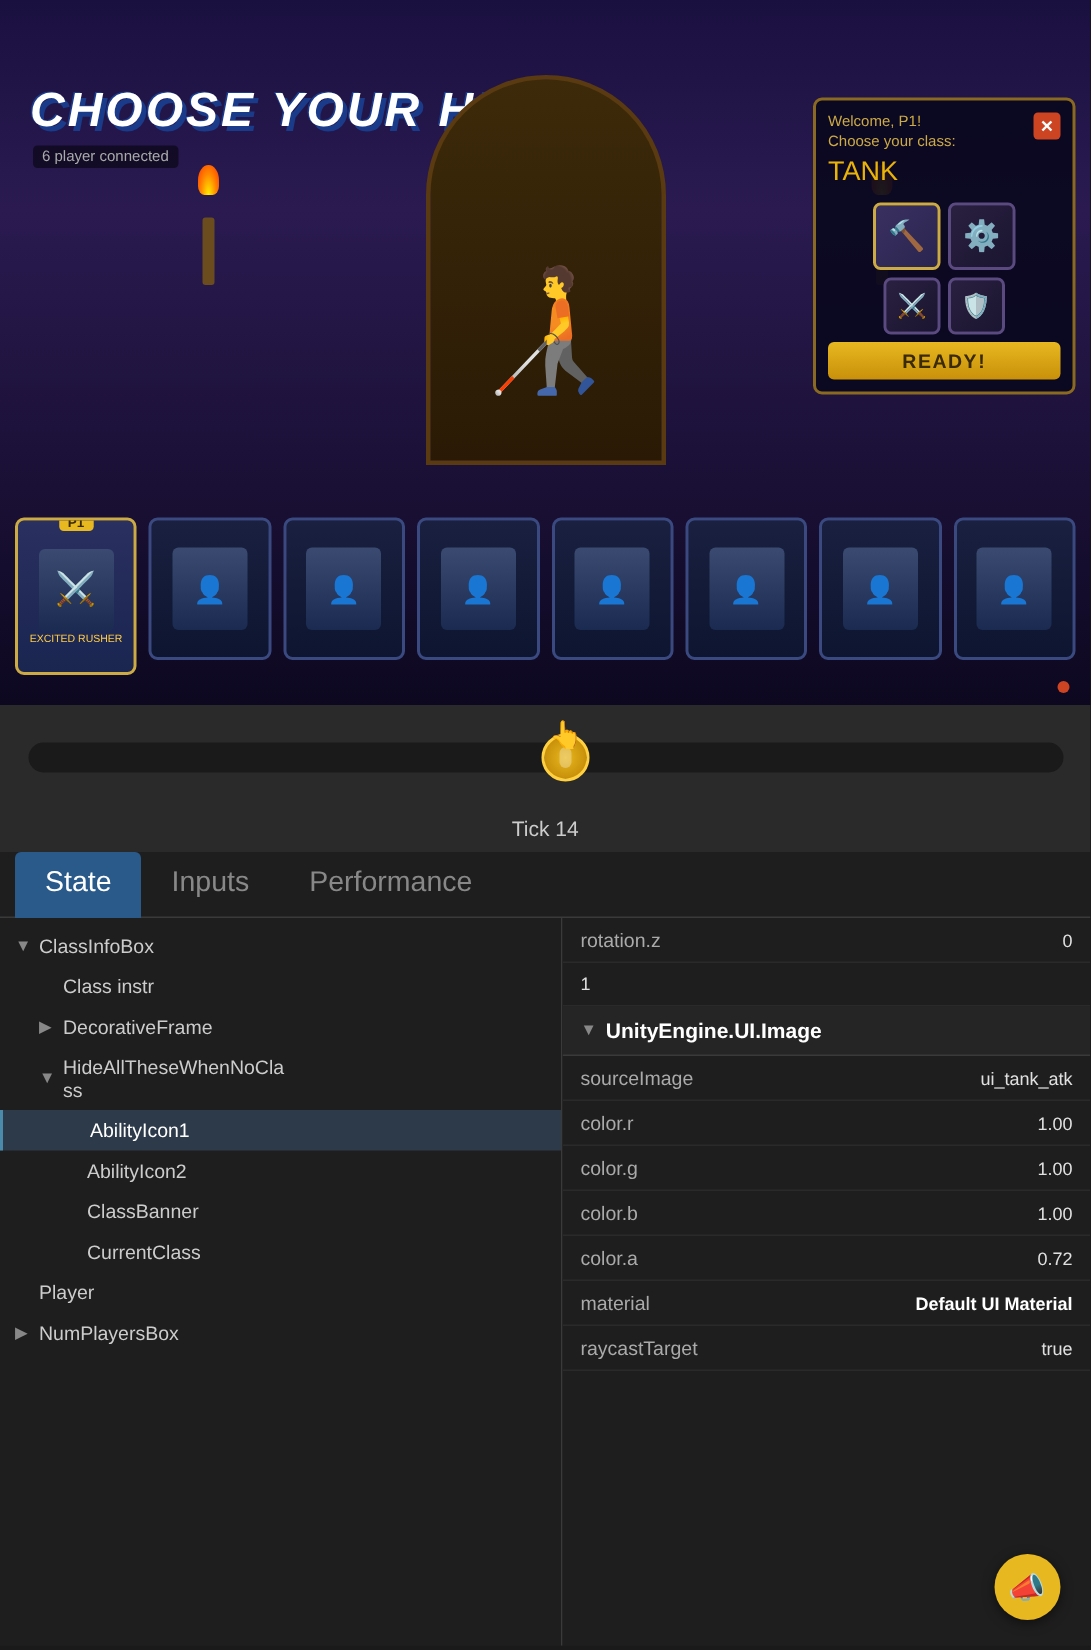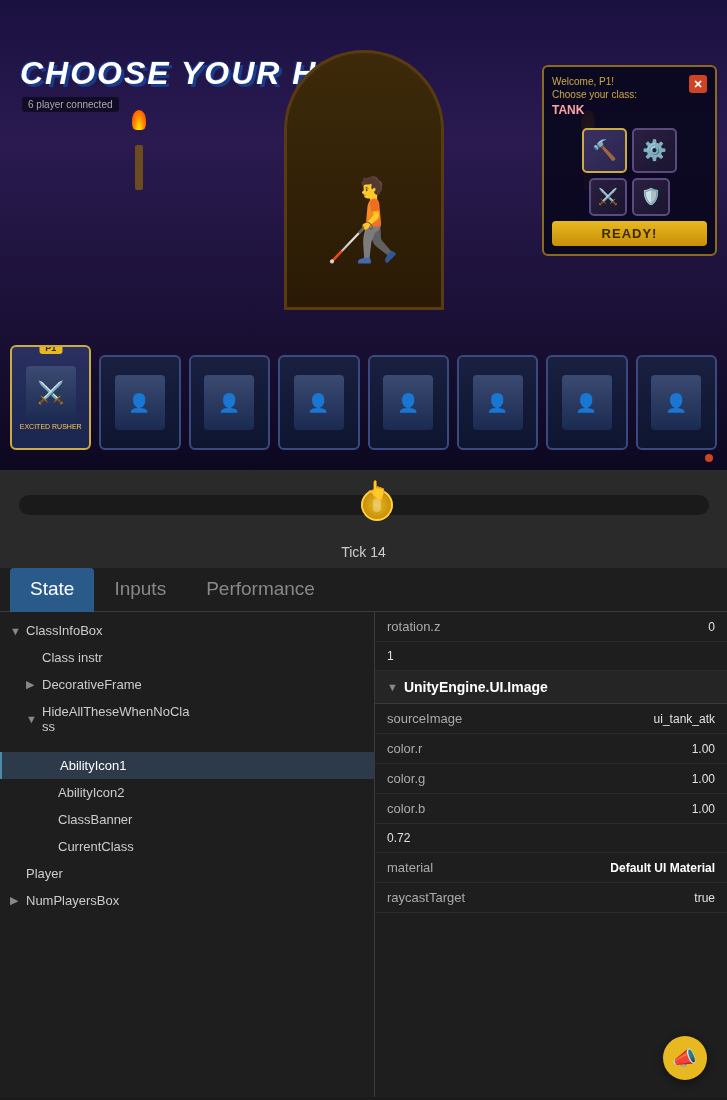--- a/index.html
+++ b/index.html
@@ -214,21 +214,20 @@
     }
 
     
     .char-selection-row {
       position: absolute;
       bottom: 20px;
       left: 10px;
       right: 10px;
       display: flex;
       gap: 8px;
-      align-items: flex-end;
     }
 
     .char-card {
       flex: 1;
       height: 95px;
       background: linear-gradient(180deg, #1a2040 0%, #0d1530 100%);
       border: 2px solid #3a4a80;
       border-radius: 6px;
       display: flex;
       flex-direction: column;
@@ -406,21 +405,20 @@
       display: flex;
       align-items: center;
       gap: 4px;
       user-select: none;
     }
 
     .tree-item.selected {
       background: #2d3a4a;
       border-left: 2px solid #4a8aaa;
       color: #ffffff;
-      margin-top: 12px;
     }
 
     .tree-item.level-0 { padding-left: 10px; }
     .tree-item.level-1 { padding-left: 26px; }
     .tree-item.level-2 { padding-left: 42px; }
 
     .tree-arrow {
       font-size: 11px;
       color: #888888;
       width: 12px;
@@ -523,21 +521,21 @@
 
     <div class="hero-character">
       <div style="font-size:80px; line-height:1;">🧑‍🦯</div>
     </div>
 
     <div class="class-box">
       <div class="class-box-header">
         <div class="welcome-text">
           <div>Welcome, P1!</div>
           <div>Choose your class:</div>
-          <div style="font-weight:bold; color:#fca5a5; font-size:12px; margin-top:2px;">TANK</div>
+          <div style="font-weight:normal; color:#eab308; font-size:18px; margin-top:2px;">TANK</div>
         </div>
         <div class="close-btn">✕</div>
       </div>
       <div class="class-icons-row">
         <div class="class-icon selected">
           <span class="class-icon-symbol">🔨</span>
         </div>
         <div class="class-icon">
           <span class="class-icon-symbol">⚙️</span>
         </div>
@@ -672,20 +670,21 @@
     </div>
     <div class="prop-row">
       <span class="prop-name">color.g</span>
       <span class="prop-value">1.00</span>
     </div>
     <div class="prop-row">
       <span class="prop-name">color.b</span>
       <span class="prop-value">1.00</span>
     </div>
     <div class="prop-row">
+      <span class="prop-name">color.a</span>
       <span class="prop-value">0.72</span>
     </div>
     <div class="prop-row">
       <span class="prop-name">material</span>
       <span class="prop-value bold">Default UI Material</span>
     </div>
     <div class="prop-row">
       <span class="prop-name">raycastTarget</span>
       <span class="prop-value">true</span>
     </div>

